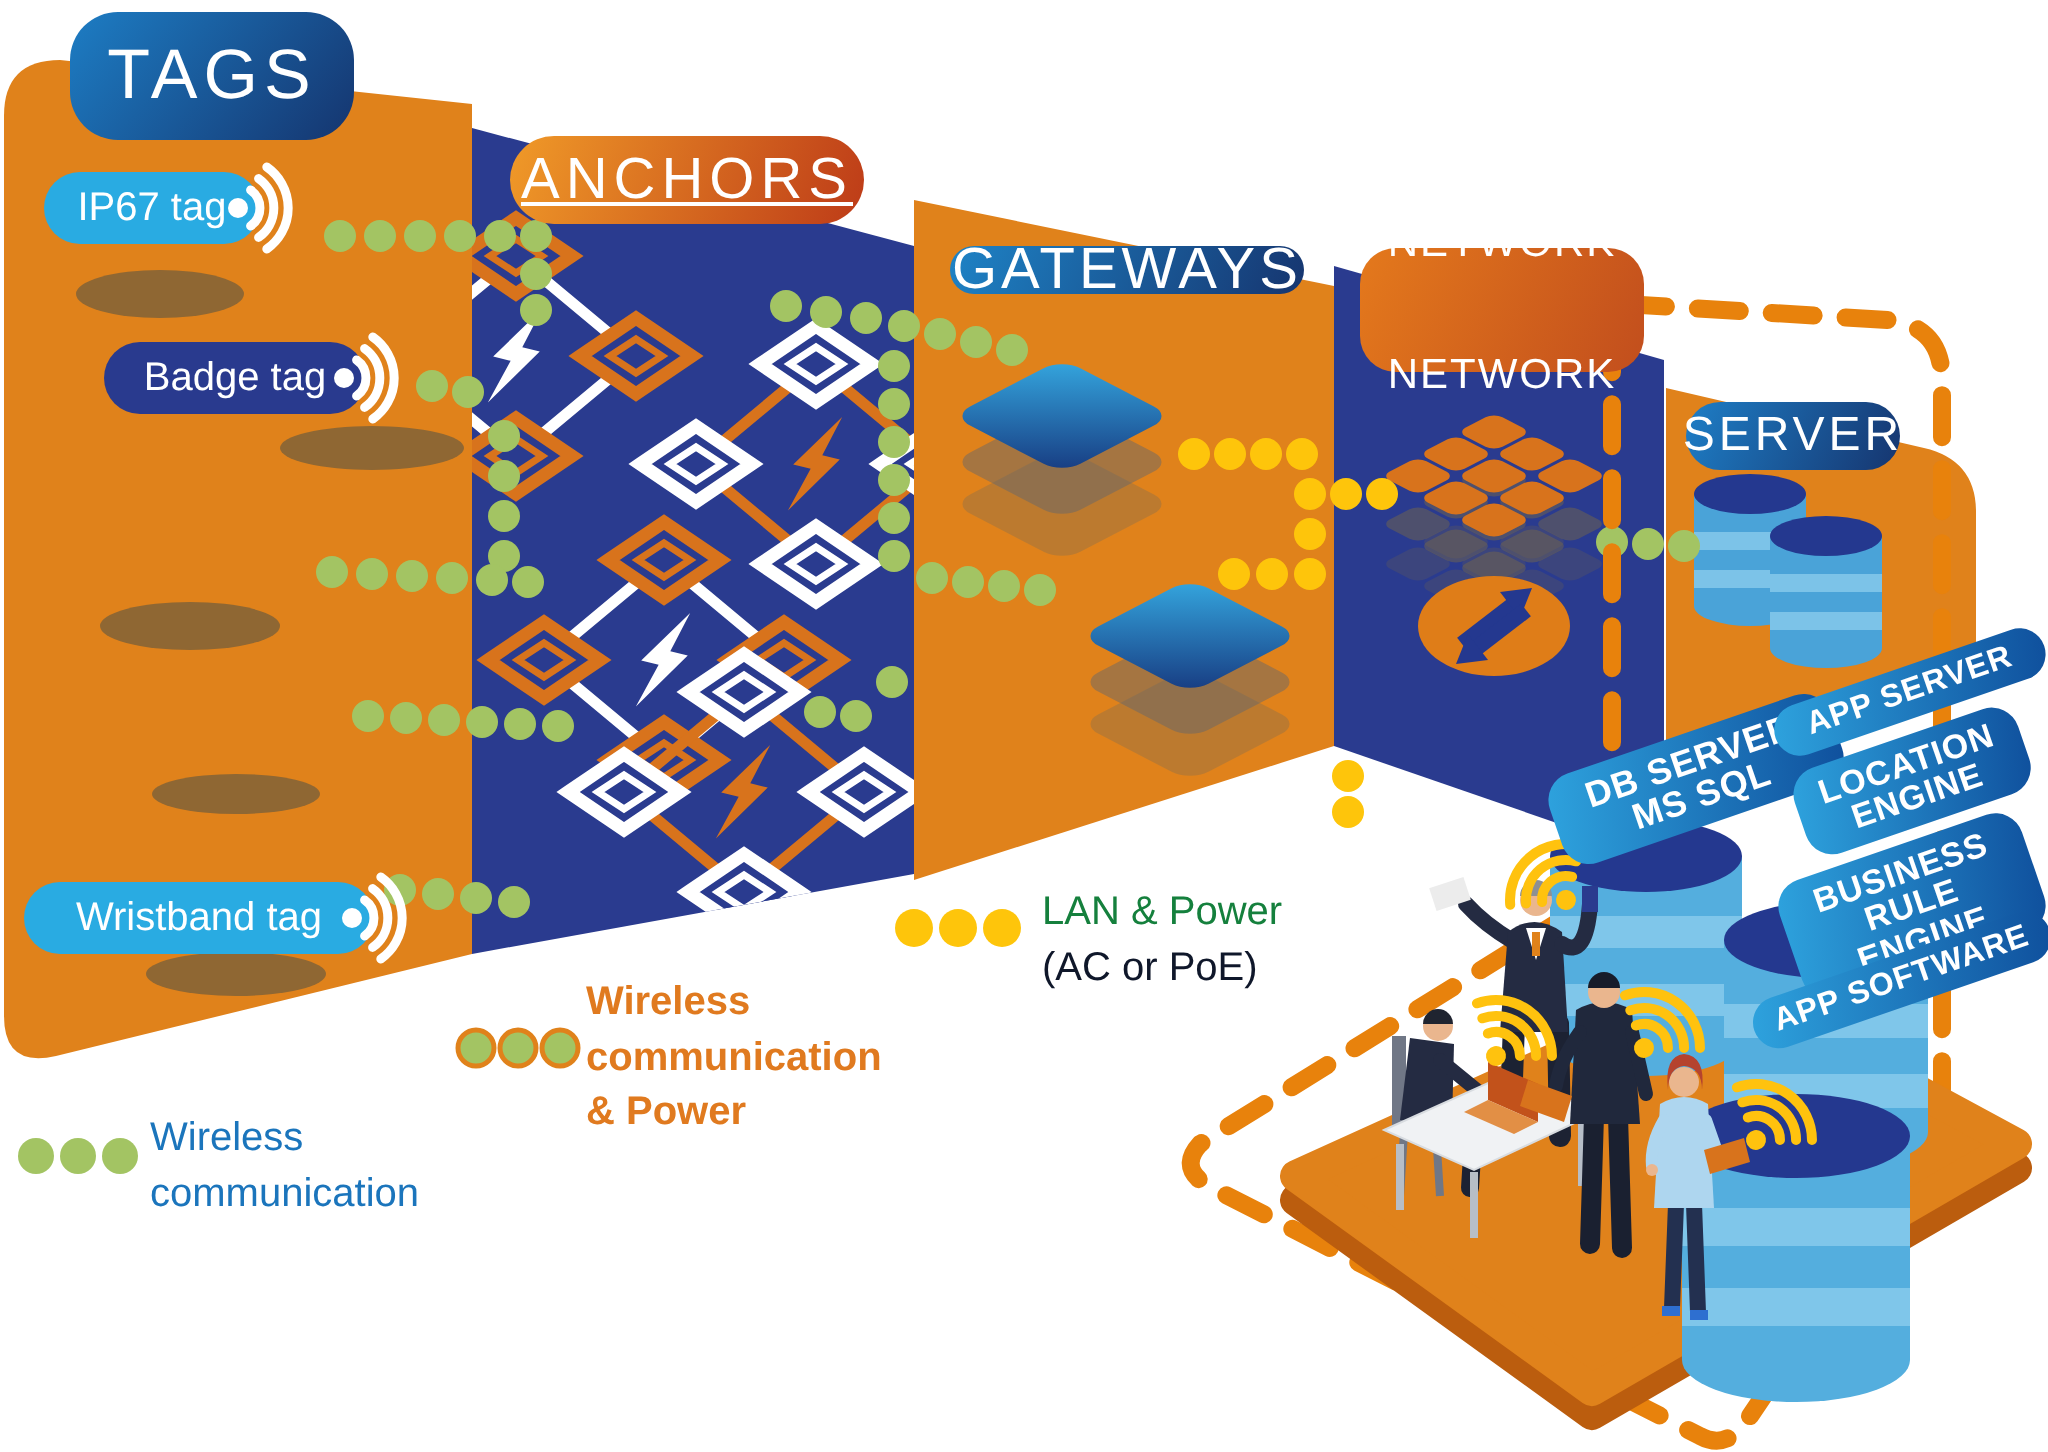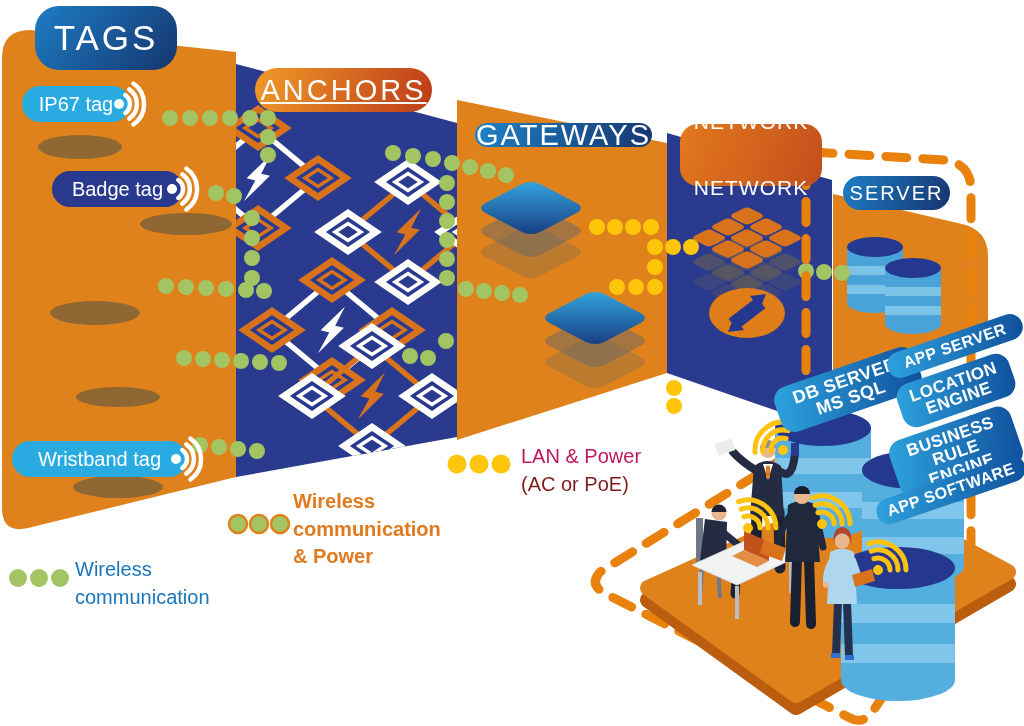--- a/index.html
+++ b/index.html
@@ -13,23 +13,23 @@
         font-size:35px;letter-spacing:3px;font-weight:400;}
   .hdr-anchors{left:255px;top:68px;width:177px;height:44px;border-radius:22px;
         background:linear-gradient(110deg,#f09a28 0%,#bd3b18 100%);
         font-size:29px;letter-spacing:3px;text-decoration:underline;}
   .hdr-gateways{left:475px;top:123px;width:177px;height:24px;border-radius:21px;
         background:linear-gradient(115deg,#1e83c6 0%,#16356f 100%);
         font-size:29px;letter-spacing:2px;}
   .hdr-switch{left:680px;top:124px;width:142px;height:62px;border-radius:18px;
         background:linear-gradient(115deg,#e4791c 0%,#c24e1d 100%);
         font-size:21px;letter-spacing:1px;line-height:1.25;flex-direction:column;gap:40px;}
-  .hdr-server{left:843px;top:176px;width:107px;height:34px;border-radius:17px;
+  .hdr-server{left:843px;top:201px;width:107px;height:34px;border-radius:17px;
         background:linear-gradient(115deg,#1e7ec6 0%,#16356f 100%);
-        font-size:20px;letter-spacing:2px;}
+        font-size:24px;letter-spacing:2px;}
   .tag{height:36px;border-radius:18px;font-size:20px;font-weight:500;}
   .tag.light{background:#29abe2;align-items:center;}
   .tag.dark{background:#293a8e;}
   .tag .wifi{position:absolute;right:-34px;top:50%;transform:translateY(-50%);}
   .slant{position:absolute;transform:rotate(-19deg);border-radius:14px;text-align:center;
         background:linear-gradient(105deg,#2ea3de 0%,#0f4f9c 100%);color:#fff;font-weight:700;
         padding:5px 8px;line-height:1.02;letter-spacing:.5px;}
   .slant span{display:block;}
   .legend{position:absolute;font-weight:700;line-height:1.38;font-size:20px;}
   .legend span{display:block;}
@@ -421,17 +421,17 @@
 <div class="legend lg-wireless">
   <span>Wireless</span>
   <span>communication</span>
 </div>
 <div class="legend lg-wpower">
   <span>Wireless</span>
   <span>communication</span>
   <span>&amp; Power</span>
 </div>
 <div class="legend lg-lan">
-  <span style="color:#be185d">LAN &amp; Power</span>
-  <span style="color:#7f1d1d">(AC or PoE)</span>
+  <span style="color:#15803d">LAN &amp; Power</span>
+  <span style="color:#0f172a">(AC or PoE)</span>
 </div>
 
 </div>
 
 </body></html>

